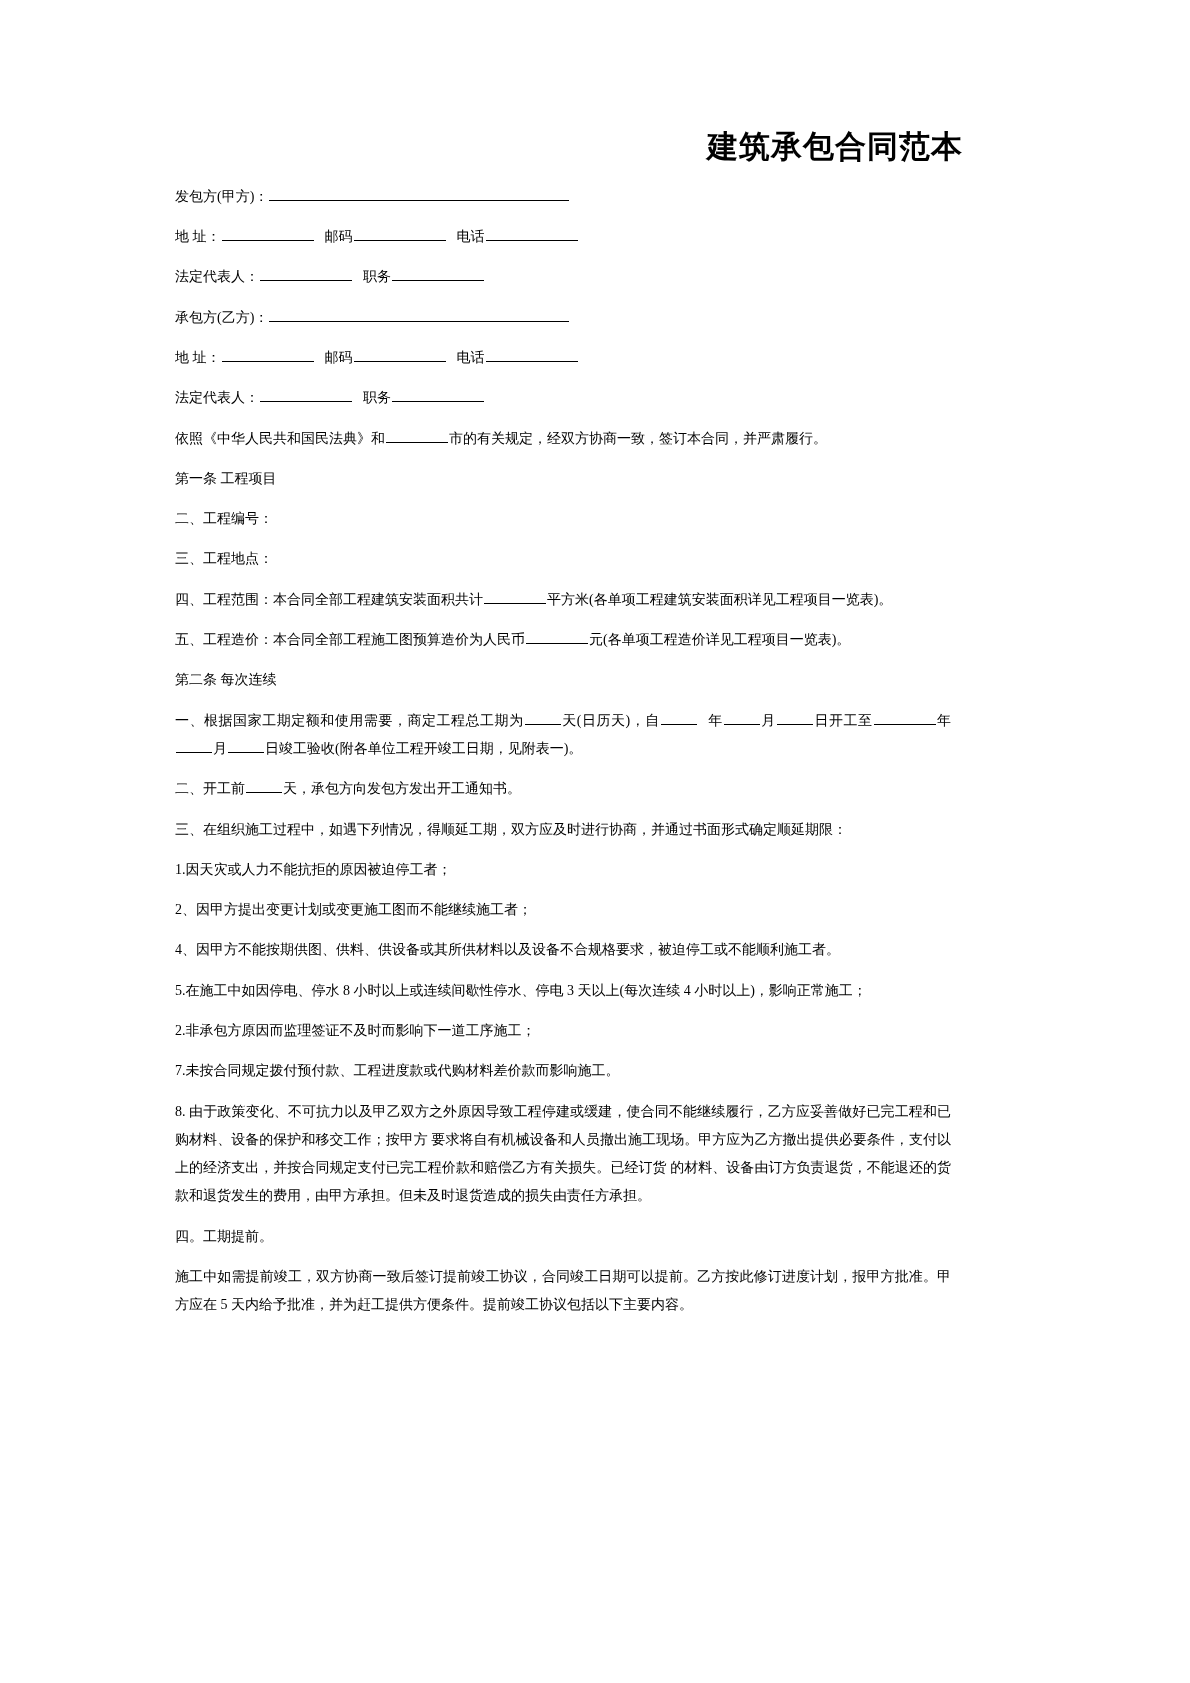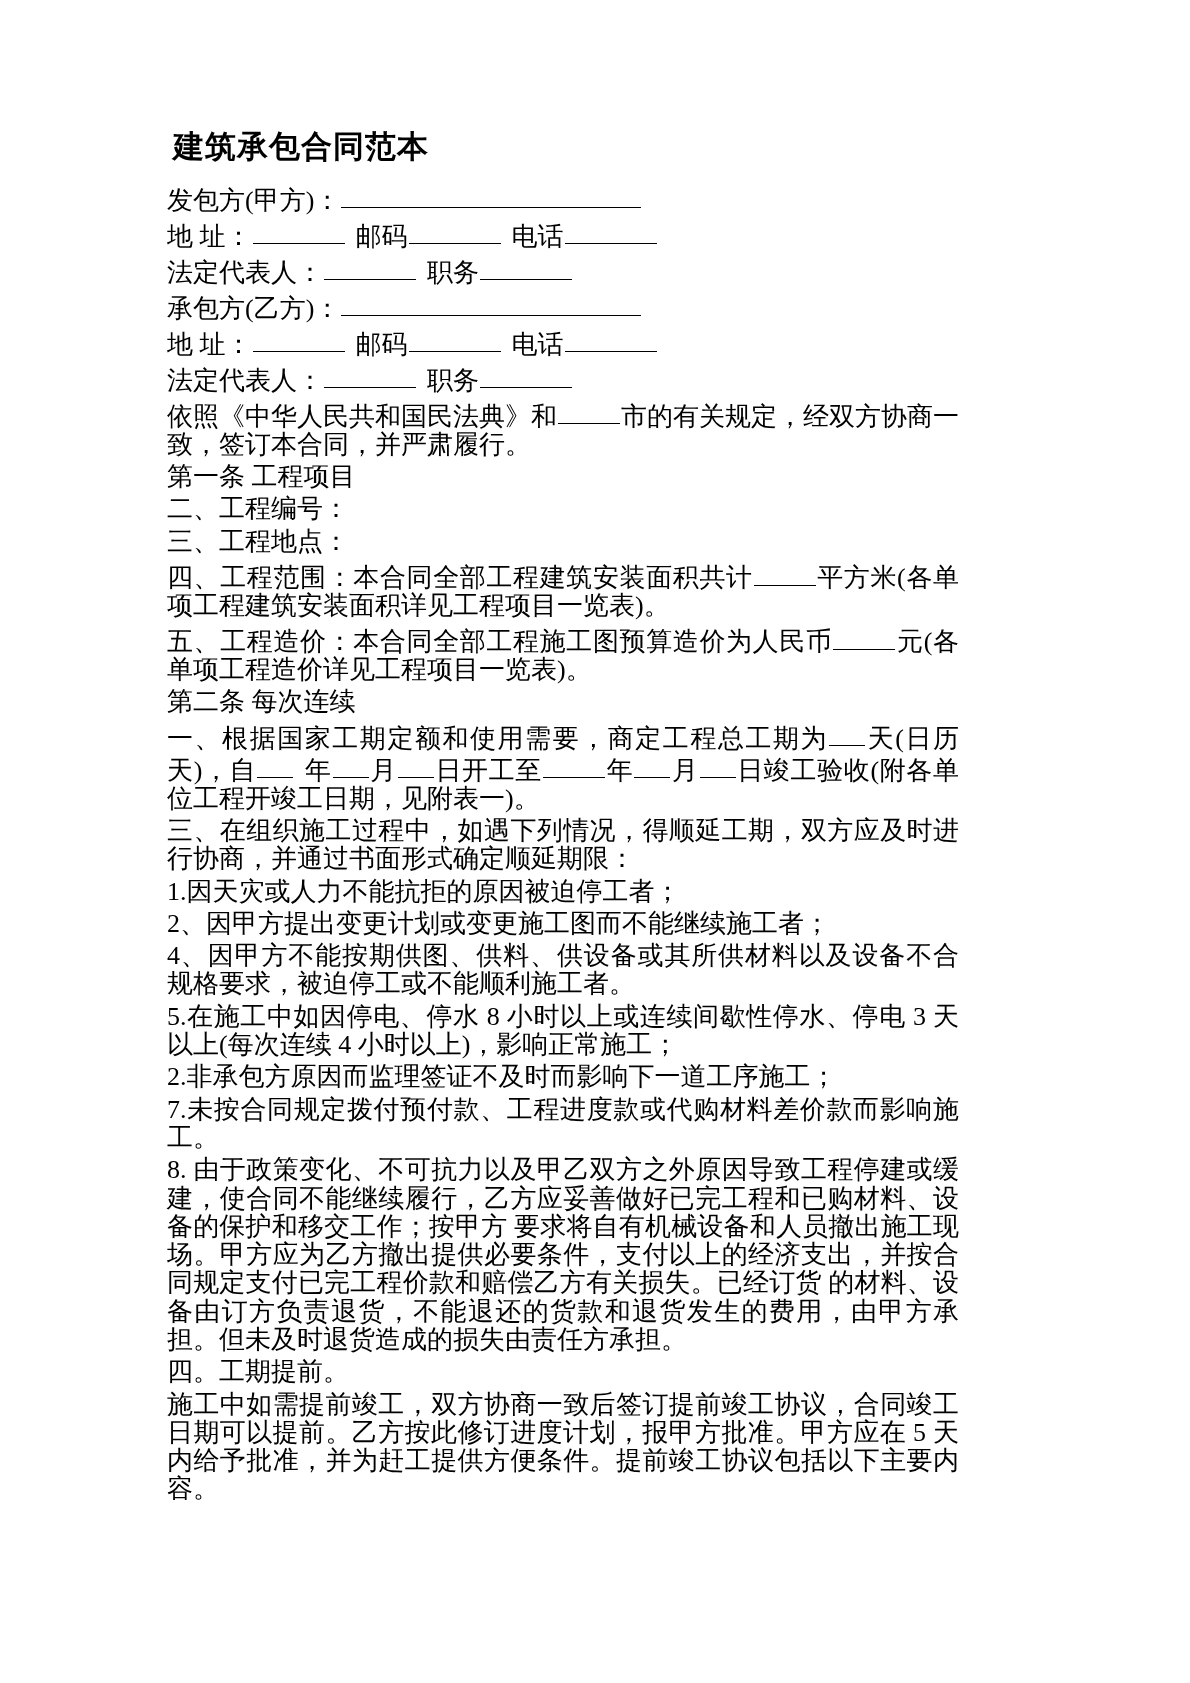--- a/index.html
+++ b/index.html
@@ -22,32 +22,32 @@
     background: #ffffff;
     box-sizing: border-box;
   }
   .doc-body {
     position: absolute;
     left: 163px;
     top: 128px;
     width: 800px;
   }
   .doc-title {
-    text-align: left;
+    text-align: right;
     font-size: 31px;
     font-weight: bold;
     line-height: 1.25;
     letter-spacing: 1px;
     margin: 0 0 16px 0;
     padding-left: 10px;
   }
   .para {
-    font-size: 26px;
+    font-size: 14px;
     line-height: 28.3px;
-    margin: 4px;
+    margin: 12px;
     text-align: justify;
     text-justify: inter-ideograph;
     word-break: break-all;
     white-space: pre-wrap;
   }
   .para.nowrap-line {
     white-space: pre;
   }
   .blank {
     display: inline-block;
@@ -89,20 +89,21 @@
     <p class="para">三、工程地点：</p>
 
     <p class="para"><span>四、工程范围：本合同全部工程建筑安装面积共计</span><span class="blank b-sm"></span><span>平方米(各单项工程建筑安装面积详见工程项目一览表)。</span></p>
 
     <p class="para"><span>五、工程造价：本合同全部工程施工图预算造价为人民币</span><span class="blank b-sm"></span><span>元(各单项工程造价详见工程项目一览表)。</span></p>
 
     <p class="para">第二条 每次连续</p>
 
     <p class="para"><span>一、根据国家工期定额和使用需要，商定工程总工期为</span><span class="blank b-xs"></span><span>天(日历天)，自</span><span class="blank b-xs"></span><span class="gap-sm"></span><span>年</span><span class="blank b-xs"></span><span>月</span><span class="blank b-xs"></span><span>日开工至</span><span class="blank b-sm"></span><span>年</span><span class="blank b-xs"></span><span>月</span><span class="blank b-xs"></span><span>日竣工验收(附各单位工程开竣工日期，见附表一)。</span></p>
 
+    <p class="para"><span>二、开工前</span><span class="blank b-xs"></span><span>天，承包方向发包方发出开工通知书。</span></p>
 
     <p class="para">三、在组织施工过程中，如遇下列情况，得顺延工期，双方应及时进行协商，并通过书面形式确定顺延期限：</p>
     <p class="para">1.因天灾或人力不能抗拒的原因被迫停工者；</p>
     <p class="para">2、因甲方提出变更计划或变更施工图而不能继续施工者；</p>
     <p class="para">4、因甲方不能按期供图、供料、供设备或其所供材料以及设备不合规格要求，被迫停工或不能顺利施工者。</p>
     <p class="para">5.在施工中如因停电、停水 8 小时以上或连续间歇性停水、停电 3 天以上(每次连续 4 小时以上)，影响正常施工；</p>
     <p class="para">2.非承包方原因而监理签证不及时而影响下一道工序施工；</p>
     <p class="para">7.未按合同规定拨付预付款、工程进度款或代购材料差价款而影响施工。</p>
     <p class="para">8. 由于政策变化、不可抗力以及甲乙双方之外原因导致工程停建或缓建，使合同不能继续履行，乙方应妥善做好已完工程和已购材料、设备的保护和移交工作；按甲方 要求将自有机械设备和人员撤出施工现场。甲方应为乙方撤出提供必要条件，支付以上的经济支出，并按合同规定支付已完工程价款和赔偿乙方有关损失。已经订货 的材料、设备由订方负责退货，不能退还的货款和退货发生的费用，由甲方承担。但未及时退货造成的损失由责任方承担。</p>
     <p class="para">四。工期提前。</p>

